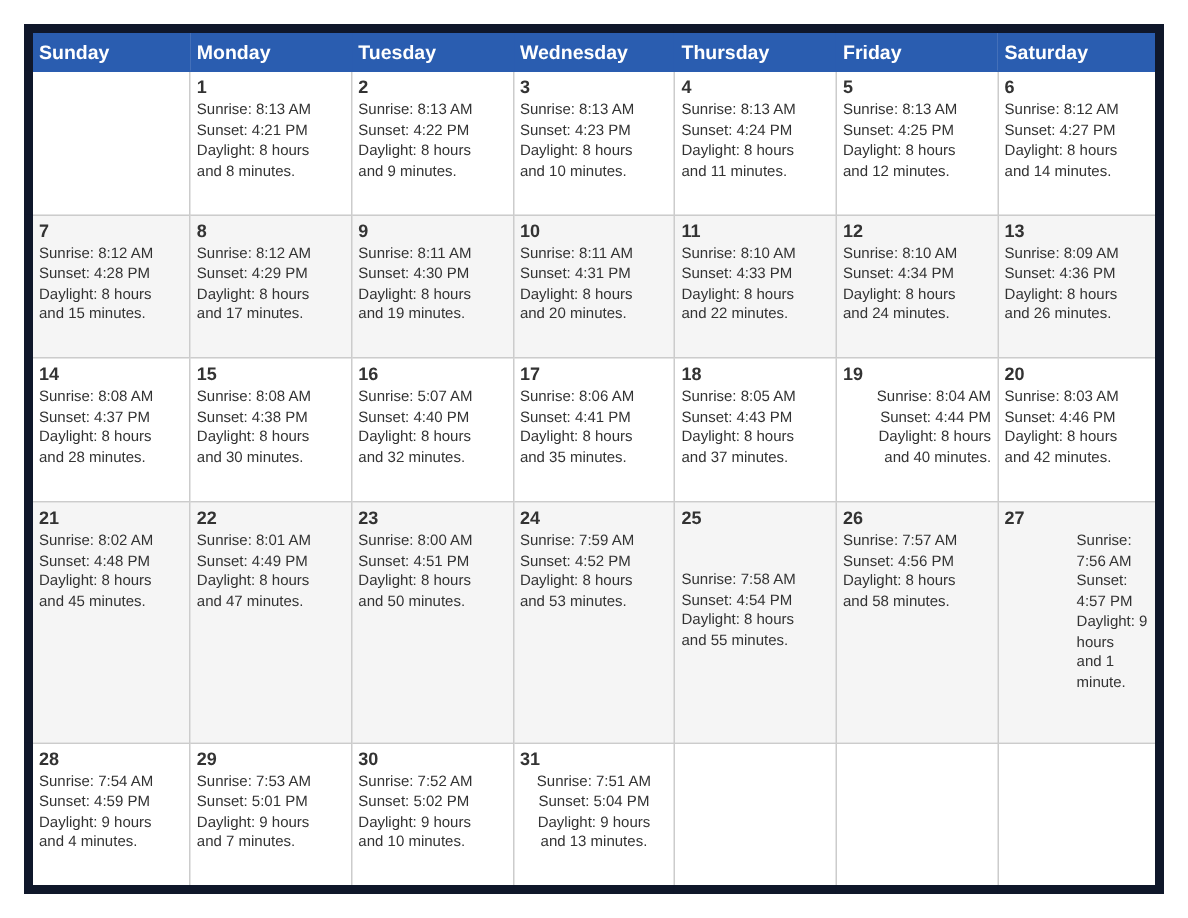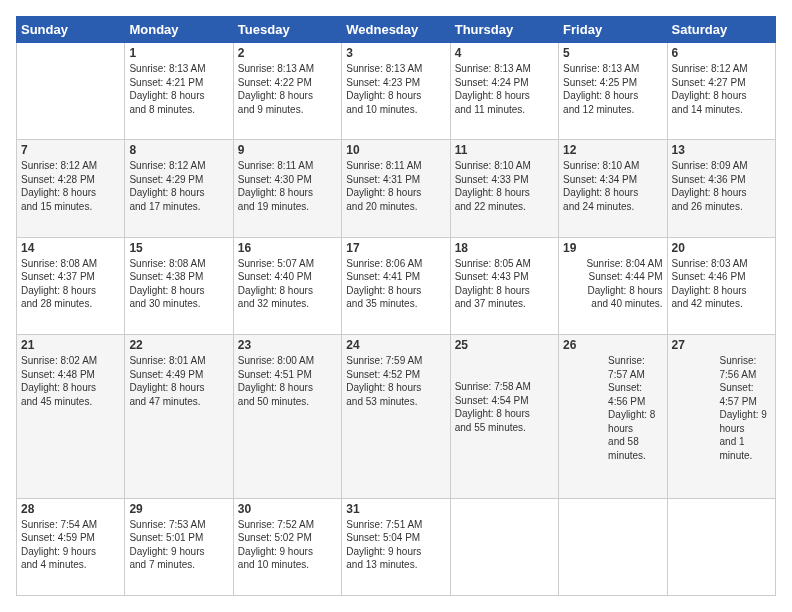--- a/index.html
+++ b/index.html
@@ -45,21 +45,21 @@
       font-size: 32px;
       font-weight: bold;
       color: #222;
     }
     .location {
       font-size: 15px;
       color: #444;
     }
     .calendar {
       flex: 1;
-      border: 1px solid #0f172a;
+      border: 6px solid #0f172a;
       border-collapse: collapse;
       width: 100%;
       table-layout: fixed;
     }
     .calendar th {
       background: #2a5db0;
       color: #fff;
       font-size: 13px;
       font-weight: bold;
       padding: 5px 4px;
@@ -291,21 +291,21 @@
           </td>
           <td>
             <span class="day-num">25</span>
             <div class="cell-info" style="white-space: pre-line; margin-top: 28px;">Sunrise: 7:58 AM
 Sunset: 4:54 PM
 Daylight: 8 hours
 and 55 minutes.</div>
           </td>
           <td>
             <span class="day-num">26</span>
-            <div class="cell-info" style="white-space: pre-line; margin-left: 45px;">Sunrise: 7:57 AM
+            <div class="cell-info" style="white-space: pre-line;">Sunrise: 7:57 AM
 Sunset: 4:56 PM
 Daylight: 8 hours
 and 58 minutes.</div>
           </td>
           <td>
             <span class="day-num">27</span>
             <div class="cell-info" style="white-space: pre-line; margin-left: 48px;">Sunrise: 7:56 AM
 Sunset: 4:57 PM
 Daylight: 9 hours
 and 1 minute.</div>
@@ -328,21 +328,21 @@
           </td>
           <td>
             <span class="day-num">30</span>
             <div class="cell-info" style="white-space: pre-line;">Sunrise: 7:52 AM
 Sunset: 5:02 PM
 Daylight: 9 hours
 and 10 minutes.</div>
           </td>
           <td>
             <span class="day-num">31</span>
-            <div class="cell-info" style="white-space: pre-line;">Sunrise: 7:51 AM
+            <div class="cell-info" style="white-space: pre-line; text-align: center;">Sunrise: 7:51 AM
 Sunset: 5:04 PM
 Daylight: 9 hours
 and 13 minutes.</div>
           </td>
           <td class="empty-cell"></td>
           <td class="empty-cell"></td>
           <td class="empty-cell"></td>
         </tr>
       </tbody>
   </table>

